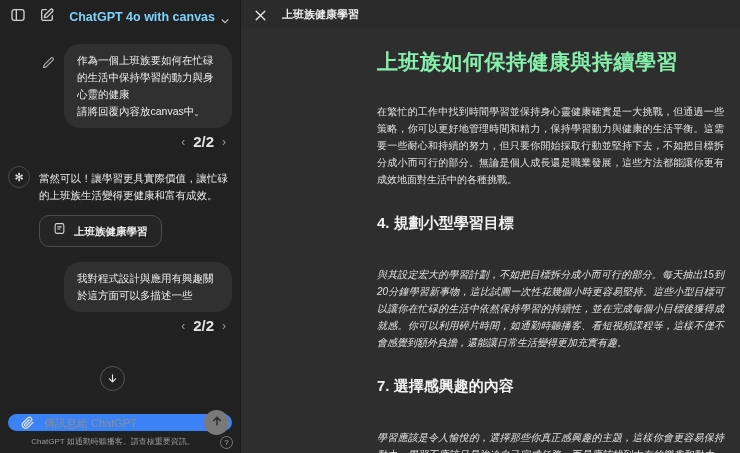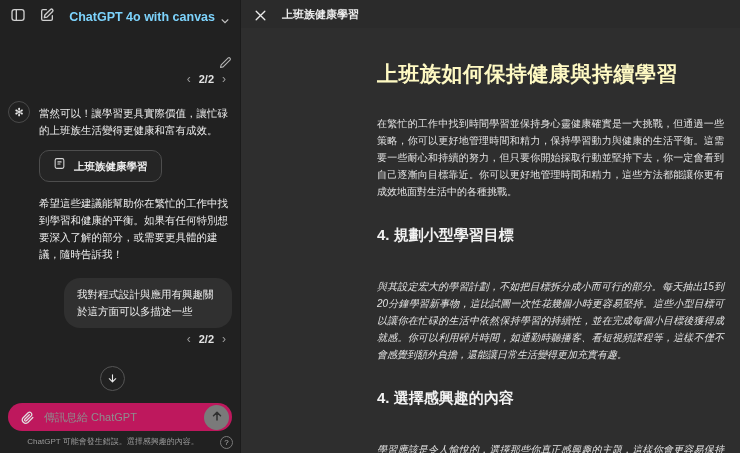--- a/index.html
+++ b/index.html
@@ -37,21 +37,21 @@
     background: #303030; border-radius: 16px;
     padding: 8px 13px; max-width: 168px;
     font-size: 10.5px; line-height: 17px; color: #ececec;
     white-space: pre-line;
   }
   .pagination {
     display: flex; justify-content: flex-end; align-items: center;
     gap: 8px; padding: 5px 6px 0 0; 
   }
   .pg-arrow { color: #9b9b9b; font-size: 12px; line-height: 10px; cursor: pointer; }
-  .pg-num { color: #e3e3e3; font-weight: 700; font-size: 11px; }
+  .pg-num { color: #e3e3e3; font-weight: 700; font-size: 15px; }
 
   .assistant-row { display: flex; gap: 9px; margin-top: 16px; }
   .avatar {
     width: 22px; height: 22px; border-radius: 50%;
     border: 1px solid #4a4a4a; flex-shrink: 0;
     display: flex; align-items: center; justify-content: center;
     color: #ececec; font-size: 11px; line-height: 1;
   }
   .assistant-content { flex: 1; padding-top: 4px; font-size: 10.5px; line-height: 17px; color: #ececec; }
   .canvas-card {
@@ -68,21 +68,21 @@
     position: absolute; left: 100px; bottom: 62px;
     width: 25px; height: 25px; border-radius: 50%;
     background: #212121; border: 1px solid #555;
     display: flex; align-items: center; justify-content: center;
     color: #ececec; cursor: pointer;
   }
   .scroll-down-btn svg { width: 11px; height: 11px; }
 
   .composer-wrap { padding: 0 8px; flex-shrink: 0; }
   .composer-pill {
-    height: 28px; background: #be185d; border-radius: 16px;
+    height: 17px; background: #3b82f6; border-radius: 16px;
     display: flex; align-items: center; gap: 9px; padding: 0 3px 0 12px;
   }
   .clip-btn { width: 15px; height: 15px; color: #e0e0e0; flex-shrink: 0; cursor: pointer; }
   .clip-btn svg { width: 15px; height: 15px; }
   .msg-input {
     flex: 1; min-width: 0; background: transparent; border: none; outline: none;
     color: #ececec; font-size: 11px; font-family: "Liberation Sans", sans-serif;
   }
   .msg-input::placeholder { color: #8e8e8e; opacity: 1; }
   .send-btn {
@@ -111,21 +111,21 @@
   }
   .canvas-header {
     height: 28px; display: flex; align-items: center; gap: 15px;
     padding: 0 13px; flex-shrink: 0; background: #2b2b2b;
   }
   .close-btn { width: 13px; height: 13px; color: #ececec; cursor: pointer; }
   .close-btn svg { width: 13px; height: 13px; }
   .canvas-title { font-size: 11px; font-weight: 700; color: #ececec; }
 
   .doc { flex: 1; overflow: hidden; padding: 20px 16px 0 136px; cursor: text; }
-  .doc h1 { font-size: 21px; font-weight: 700; color: #fef9c3; margin-top: 12px; letter-spacing: 0.5px; }
+  .doc h1 { font-size: 21px; font-weight: 700; color: #86efac; letter-spacing: 0.5px; }
   .doc p { font-size: 10px; line-height: 17px; color: #e3e3e3; text-align: justify; }
   .doc-intro { margin-top: 27px; }
   .doc h2 { font-size: 15px; font-weight: 700; color: #f2f2f2; margin-top: 26px; }
   .section-body { margin-top: 33px; font-style: italic; }
 </style>
 </head>
 <body>
 
 <div class="app">
 
@@ -161,20 +161,22 @@
     <div class="chat-body">
 
       <div class="user-row">
         <div class="edit-btn">
           <span>
             <svg viewBox="0 0 24 24" fill="none" stroke="currentColor" stroke-width="2" stroke-linecap="round" stroke-linejoin="round">
                 <path d="M17 3.5a2.6 2.6 0 0 1 3.6 3.6L7.6 20.1 2.8 21.2 4 16.4z"></path>
               </svg>
           </span>
         </div>
+        <div class="bubble">作為一個上班族要如何在忙碌的生活中保持學習的動力與身心靈的健康
+請將回覆內容放canvas中。</div>
       </div>
       <div class="pagination">
         <span class="pg-arrow">‹</span>
         <span class="pg-num">2/2</span>
         <span class="pg-arrow">›</span>
       </div>
 
       <div class="assistant-row">
         <div class="avatar">
           <span>✻</span>
@@ -183,21 +185,20 @@
           <p>當然可以！讓學習更具實際價值，讓忙碌的上班族生活變得更健康和富有成效。</p>
           <div class="canvas-card">
             <span>
               <svg viewBox="0 0 24 24" fill="none" stroke="currentColor" stroke-width="2" stroke-linecap="round">
                   <rect x="4" y="3" width="16" height="18" rx="3"></rect>
                   <path d="M9 9h6M9 13h4"></path>
                 </svg>
             </span>
             <span>上班族健康學習</span>
           </div>
-          <p class="outro">希望這些建議能幫助你在繁忙的工作中找到學習和健康的平衡。如果有任何特別想要深入了解的部分，或需要更具體的建議，隨時告訴我！</p>
         </div>
       </div>
 
       <div class="user-row user-row-2">
         <div class="bubble">我對程式設計與應用有興趣關於這方面可以多描述一些</div>
       </div>
       <div class="pagination">
         <span class="pg-arrow">‹</span>
         <span class="pg-num">2/2</span>
         <span class="pg-arrow">›</span>
@@ -224,43 +225,43 @@
         </div>
         <input class="msg-input" type="text" placeholder="傳訊息給 ChatGPT" style="">
         <button class="send-btn">
           <span>
             <svg viewBox="0 0 24 24" fill="none" stroke="currentColor" stroke-width="3" stroke-linecap="round" stroke-linejoin="round">
                 <path d="M12 20V5M5 11.5 12 4.5l7 7"></path>
               </svg>
           </span>
         </button>
       </div>
-      <div class="disclaimer">ChatGPT 可能會發生錯誤。選擇感興趣的內容。</div>
+      <div class="disclaimer">ChatGPT 如通勤時聽播客。請查核重要資訊。</div>
     </div>
 
     <div class="help-btn">?</div>
   </div>
 
   <div class="canvas-panel">
     <div class="canvas-header">
       <div class="close-btn">
         <span>
           <svg viewBox="0 0 24 24" fill="none" stroke="currentColor" stroke-width="2.4" stroke-linecap="round">
               <path d="M4 4l16 16M20 4 4 20"></path>
             </svg>
         </span>
       </div>
       <div class="canvas-title">上班族健康學習</div>
     </div>
 
     <div class="doc">
       <h1>上班族如何保持健康與持續學習</h1>
-      <p class="doc-intro">在繁忙的工作中找到時間學習並保持身心靈健康確實是一大挑戰，但通過一些策略，你可以更好地管理時間和精力，保持學習動力與健康的生活平衡。這需要一些耐心和持續的努力，但只要你開始採取行動並堅持下去，你一定會看到自己逐漸向目標靠近。你可以更好地管理時間和精力，這些方法都能讓你更有成效地面對生活中的各種挑戰。</p>
+      <p class="doc-intro">在繁忙的工作中找到時間學習並保持身心靈健康確實是一大挑戰，但通過一些策略，你可以更好地管理時間和精力，保持學習動力與健康的生活平衡。這需要一些耐心和持續的努力，但只要你開始採取行動並堅持下去，不如把目標拆分成小而可行的部分。無論是個人成長還是職業發展，這些方法都能讓你更有成效地面對生活中的各種挑戰。</p>
 
       <h2>4. 規劃小型學習目標</h2>
       <p class="section-body">與其設定宏大的學習計劃，不如把目標拆分成小而可行的部分。每天抽出15到20分鐘學習新事物，這比試圖一次性花幾個小時更容易堅持。這些小型目標可以讓你在忙碌的生活中依然保持學習的持續性，並在完成每個小目標後獲得成就感。你可以利用碎片時間，如通勤時聽播客、看短視頻課程等，這樣不僅不會感覺到額外負擔，還能讓日常生活變得更加充實有趣。</p>
 
-      <h2>4. 選擇感興趣的內容</h2>
+      <h2>7. 選擇感興趣的內容</h2>
       <p class="section-body">學習應該是令人愉悅的，選擇那些你真正感興趣的主題，這樣你會更容易保持動力。學習不應該只是強迫自己完成任務，而是應該找到內在的樂趣和動力。你可以結合職業需求，選擇能夠直接提升工作能力的內容，讓學習更具實際價值。比如，如果你的工作涉及到數據分析，你可以學習相關的工具和技術，例如 Python 或</p>
     </div>
   </div>
 
 </div>
 
 </body></html>

